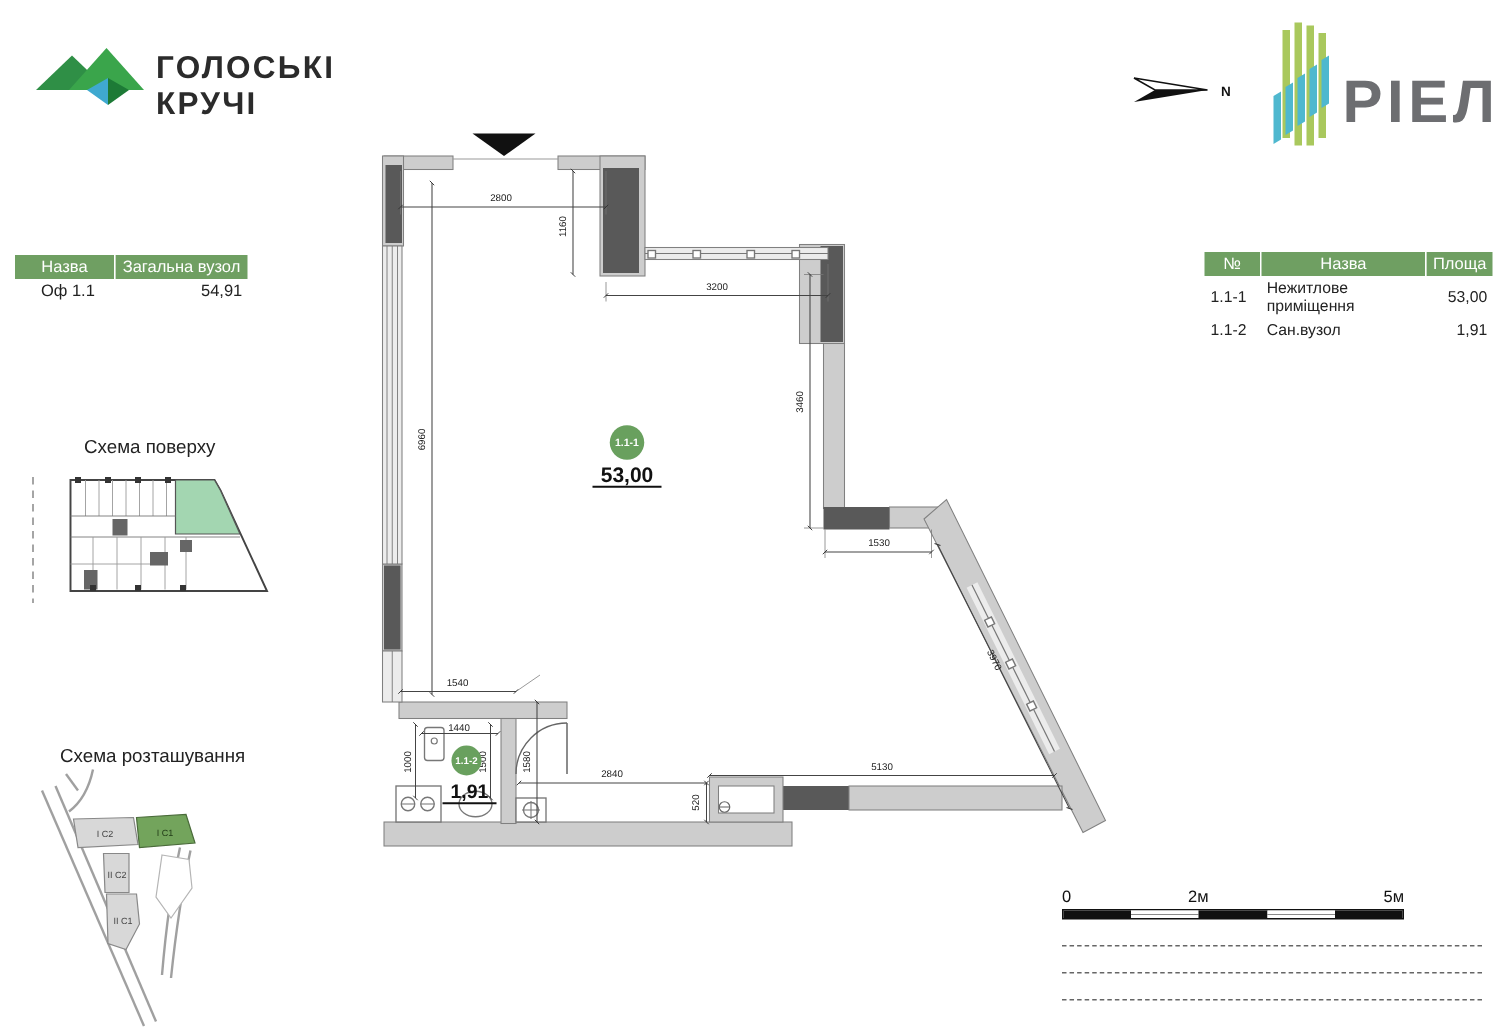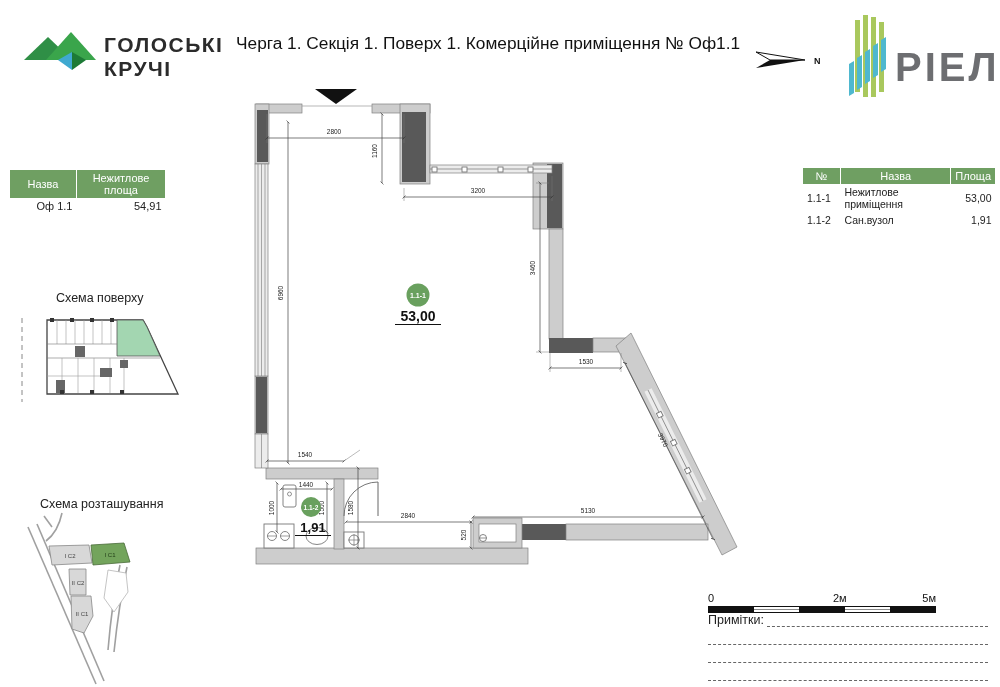--- a/index.html
+++ b/index.html
@@ -11,21 +11,21 @@
   .info-table{position:absolute;font-size:11px;}
   .info-table th{background:#6f9f62;color:#fff;font-weight:normal;font-size:11px;
                  padding:2px 4px;border-right:1px solid #fff;text-align:center;}
   .info-table td{padding:2px 4px;color:#222;}
   .lt{left:10px;top:170px;width:156px;}
   .rt{left:803px;top:168px;width:193px;font-size:10.5px;}
   .scheme-label{position:absolute;font-size:12.5px;color:#222;}
   .sb{position:absolute;left:708px;top:592px;width:228px;}
   .sb-labels{position:relative;height:13px;font-size:11px;color:#111;}
   .sb-labels .l0{position:absolute;left:0;}
-  .sb-labels .l2{position:absolute;left:84px;margin-left:41px;}
+  .sb-labels .l2{position:absolute;left:84px;}
   .sb-labels .l5{position:absolute;right:0;text-align:right;}
   .sb-bar{height:5px;border:1px solid #111;display:flex;margin-top:1px;}
   .sb-bar div{flex:1;}
   .seg-b{background:#111;}
   .seg-w{background:linear-gradient(#fff 40%,#8a8a8a 40%,#8a8a8a 60%,#fff 60%);}
   .notes{position:absolute;left:708px;top:613px;width:280px;}
   .notes-row1{display:flex;align-items:flex-end;font-size:12.5px;color:#222;}
   .notes-fill{flex:1;border-bottom:1.5px dashed #666;height:11px;margin-left:3px;}
   .notes-line{height:17px;border-bottom:1.5px dashed #666;}
   .dim{font-size:6.5px;fill:#222;}
@@ -44,21 +44,20 @@
     <g>
       <polygon points="10,50 34,27 58,50" fill="#2f8f46"></polygon>
       <polygon points="32,50 57,22 82,50" fill="#3aa54b"></polygon>
       <polygon points="44,50 58,42 58,60" fill="#3fa9d0"></polygon>
       <polygon points="58,42 72,50 58,60" fill="#1d7a36"></polygon>
     </g>
     <text x="90" y="42" font-size="21" font-weight="600" letter-spacing="1.5" fill="#2b2b2b">ГОЛОСЬКІ</text>
     <text x="90" y="66" font-size="21" font-weight="600" letter-spacing="1.5" fill="#2b2b2b">КРУЧІ</text>
   </svg>
 
-  <div class="title">Черга 1. Секція 1. Поверх 1. Комерційне приміщення № Оф1.1</div>
 
   <svg style="left:748px;top:42px;" width="80" height="40" viewBox="0 0 80 40">
     <path d="M57,18 L8,10 L22,18 Z" fill="#fff" stroke="#111" stroke-width="1"></path>
     <path d="M57,18 L8,26 L22,18 Z" fill="#111"></path>
     <text x="66" y="22" font-size="9" font-weight="bold" fill="#111">N</text>
   </svg>
 
   <svg style="left:843px;top:8px;" width="155" height="100" viewBox="0 0 155 100">
     <g>
       <rect x="12" y="12" width="5" height="72" fill="#a9c85d"></rect>
@@ -71,24 +70,24 @@
       <polygon points="30,38 35,35 35,67 30,70" fill="#4fb8cf"></polygon>
       <polygon points="38,32 43,29 43,61 38,64" fill="#4fb8cf"></polygon>
     </g>
     <text x="52" y="73" font-size="40" font-weight="bold" letter-spacing="3" fill="#6d6e71">РІЕЛ</text>
   </svg>
 
   <table class="info-table lt">
     <tbody>
         <tr>
       <th style="width:58px">Назва</th>
-      <th>Нежитлове площа</th>
+      <th>Загальна вузол</th>
     </tr>
     <tr>
-      <td style="text-align:right;padding-left:8px">Оф 1.1</td>
+      <td style="text-align:center;padding-left:8px">Оф 1.1</td>
       <td style="text-align:right">54,91</td>
     </tr>
   </tbody>
     </table>
 
   <div class="scheme-label" style="left:56px;top:291px;">Схема поверху</div>
   <svg style="left:15px;top:305px;" width="200" height="115" viewBox="15 305 200 115">
     <line x1="22" y1="318" x2="22" y2="402" stroke="#888" stroke-width="1" stroke-dasharray="5 4"></line>
     <polygon points="47,320 143,320 147,327 178,394 47,394" fill="#fff" stroke="#444" stroke-width="1.3"></polygon>
     <polygon points="117,320 143,320 147,327 160,356 117,356" fill="#a3d6b1" stroke="#555" stroke-width="0.8"></polygon>
@@ -343,22 +342,18 @@
     <div class="sb-bar">
       <div class="seg-b"></div>
         <div class="seg-w"></div>
         <div class="seg-b"></div>
         <div class="seg-w"></div>
         <div class="seg-b"></div>
     </div>
   </div>
 
   <div class="notes">
-    <div class="notes-row1">
-      <span>Примітки:</span>
-      <div class="notes-fill"></div>
-    </div>
     <div class="notes-line"></div>
     <div class="notes-line"></div>
     <div class="notes-line"></div>
   </div>
 
 </div>
 
 </body></html>

